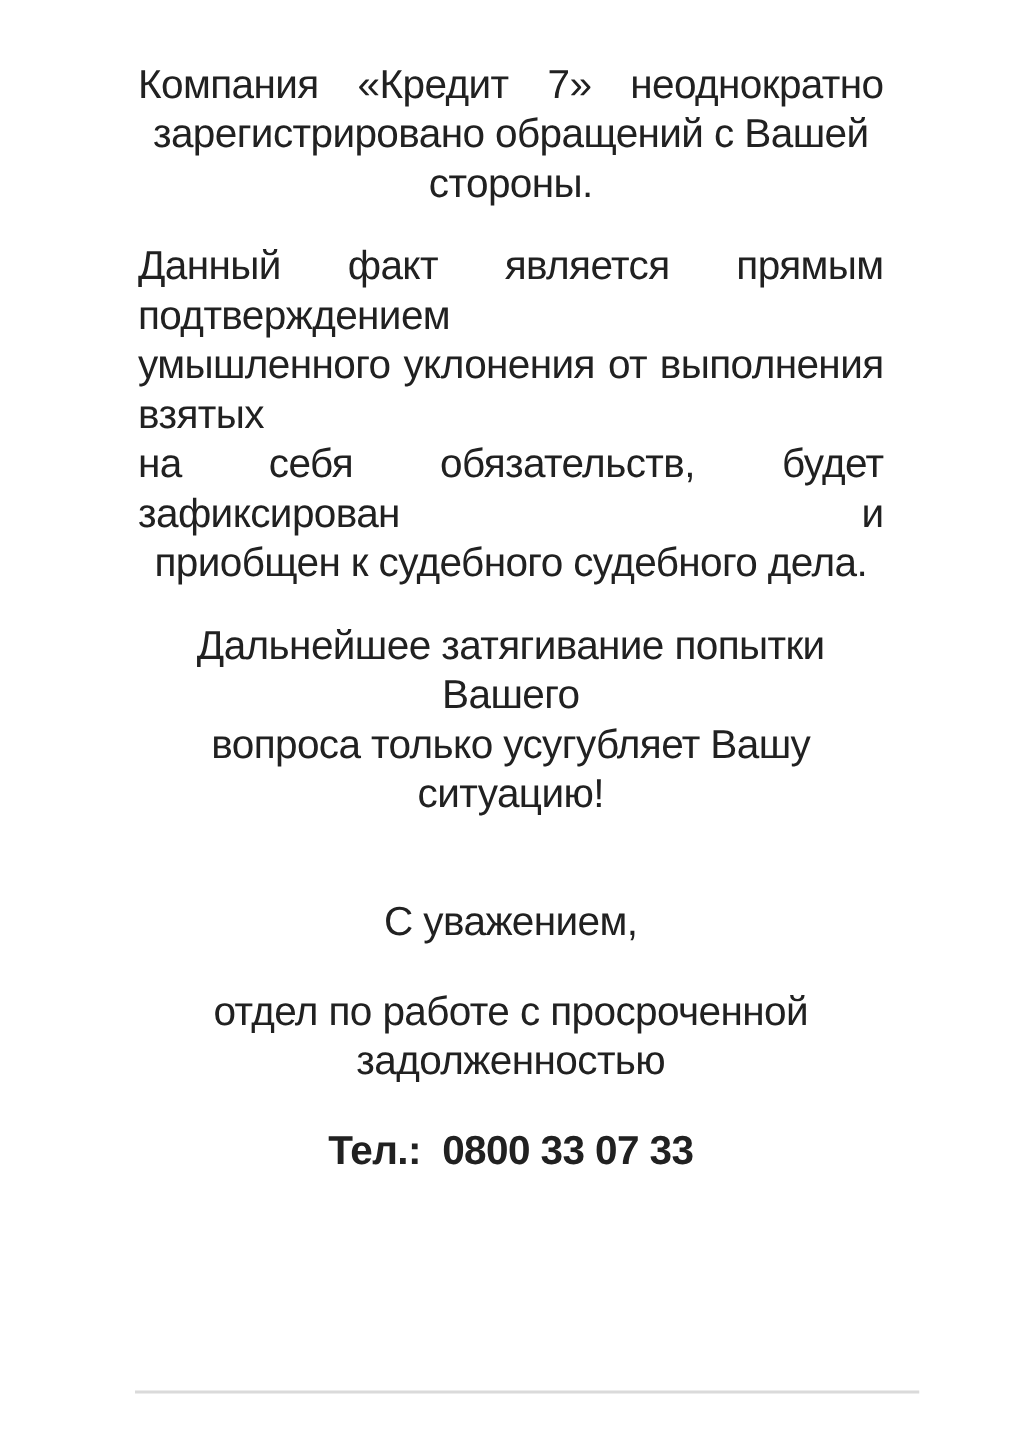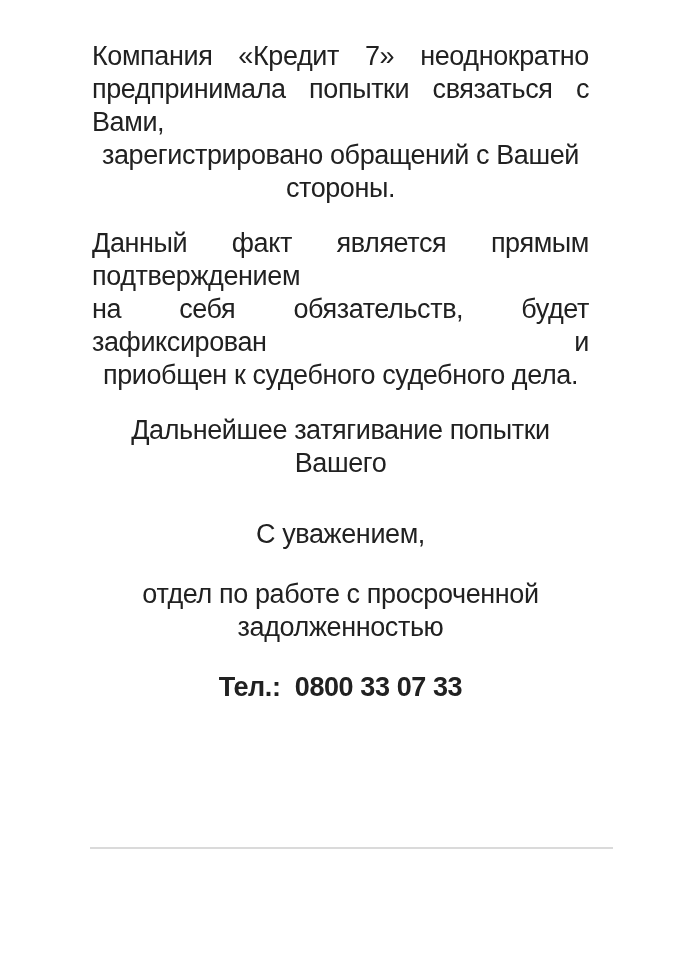--- a/index.html
+++ b/index.html
@@ -18,21 +18,21 @@
     padding: 40px 24px 0 24px;
     font-size: 27px;
     line-height: 33px;
     letter-spacing: -0.4px;
   }
   .para { margin: 0 0 22px 0; }
   
   .jl { text-align: justify; text-align-last: justify; }
   .ll { text-align: center; }
   .sig { margin: 0 0 27px 0; }
-  .sig-first { margin-top: 38px; }
+  .sig-first { margin-top: 52px; }
   .phone-line { white-space: pre-wrap; font-weight: bold; }
   .divider {
     height: 2px;
     background: #dadada;
     border: none;
     margin: 143px -24px 0 -2px;
   }
   .mail-header {
     margin-top: 32px;
     line-height: 40px;
@@ -40,32 +40,33 @@
   }
 </style>
 </head>
 <body>
 
 <div class="frame">
   <div class="content">
 
     <div class="para">
       <div class="jl">Компания «Кредит 7» неоднократно</div>
-      <div class="jl">предпринимала попытки связаться с Вами,</div>
       <div class="ll">зарегистрировано обращений с Вашей стороны.</div>
     </div>
 
     <div class="para">
       <div class="jl">Данный факт является прямым подтверждением</div>
+      <div class="jl">умышленного уклонения от выполнения взятых</div>
       <div class="jl">на себя обязательств, будет зафиксирован и</div>
       <div class="ll">приобщен к судебного судебного дела.</div>
     </div>
 
     <div class="para">
       <div class="ll">Дальнейшее затягивание попытки Вашего</div>
+      <div class="ll">вопроса только усугубляет Вашу ситуацию!</div>
     </div>
 
     <div class="sig sig-first ll">С уважением,</div>
     <div class="sig ll">отдел по работе с просроченной задолженностью</div>
     <div class="sig ll phone-line">Тел.:  0800 33 07 33</div>
 
     <hr class="divider">
 
     <div class="mail-header">
       <div></div>

